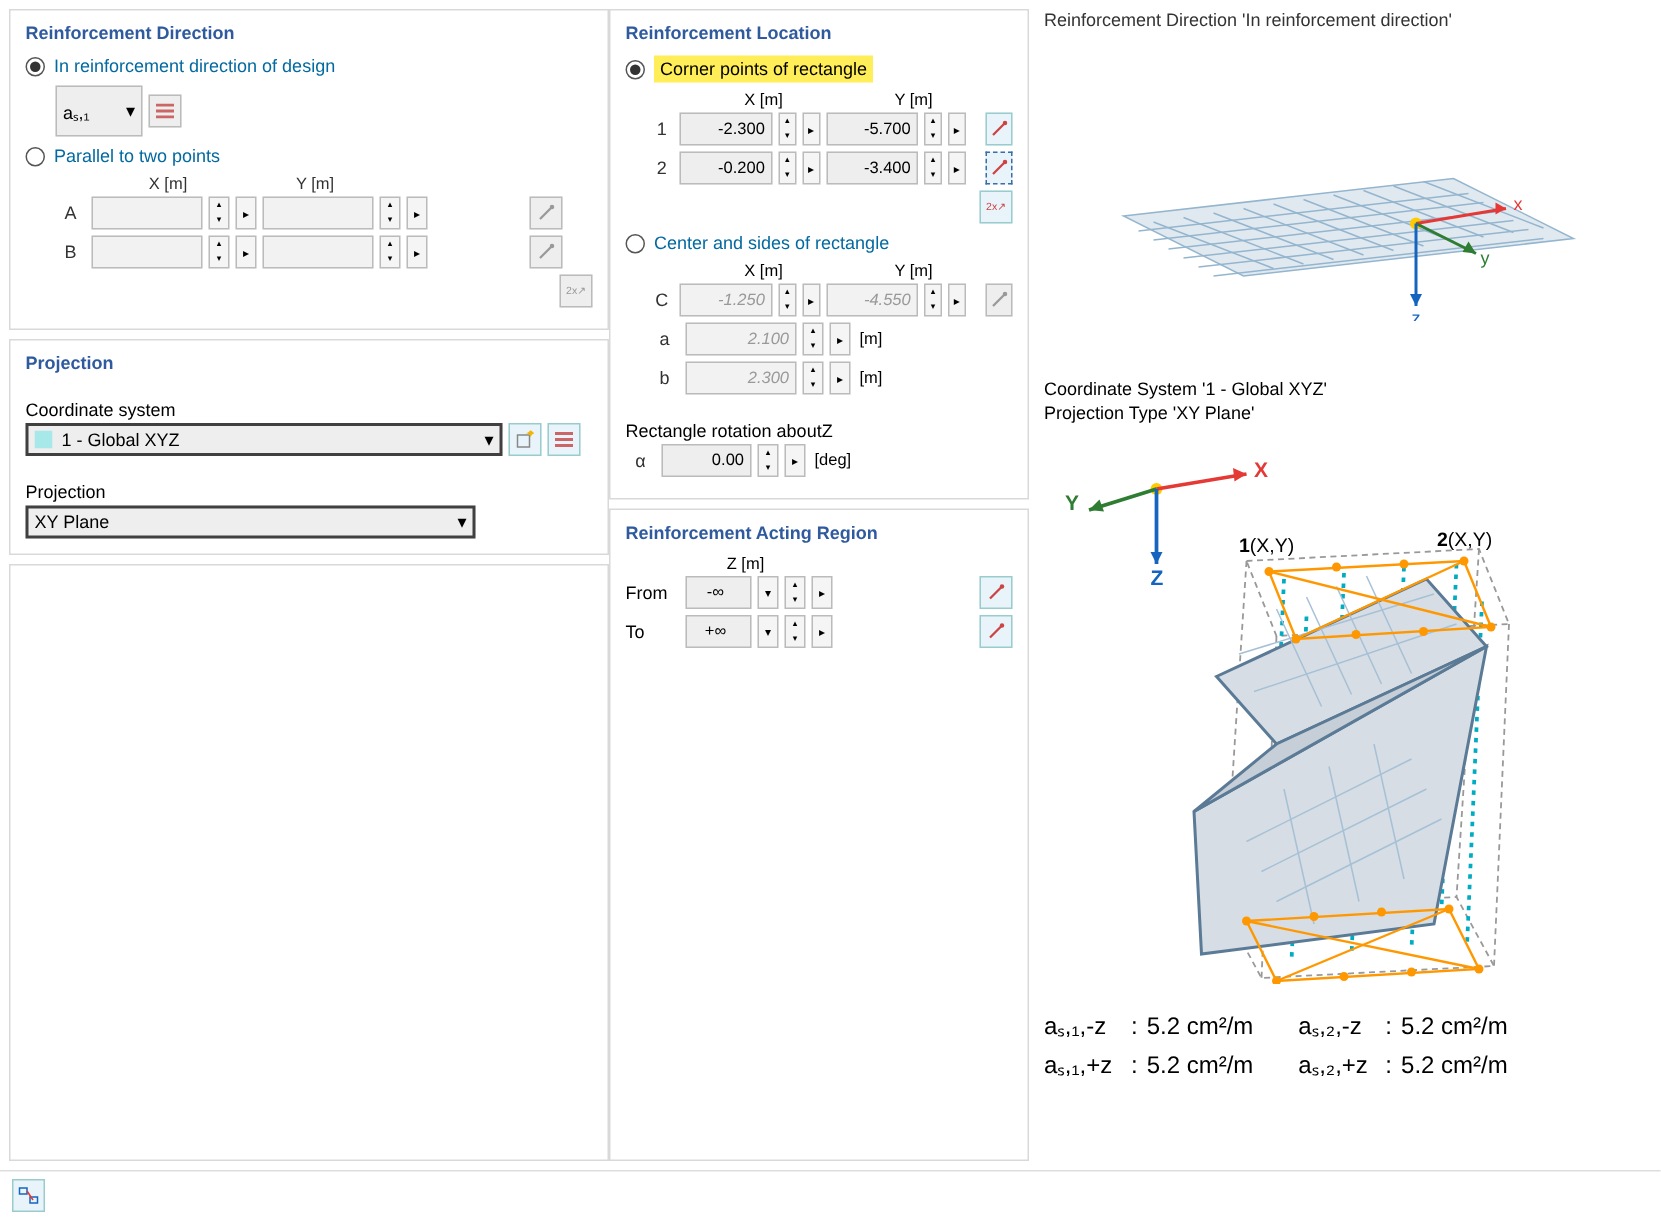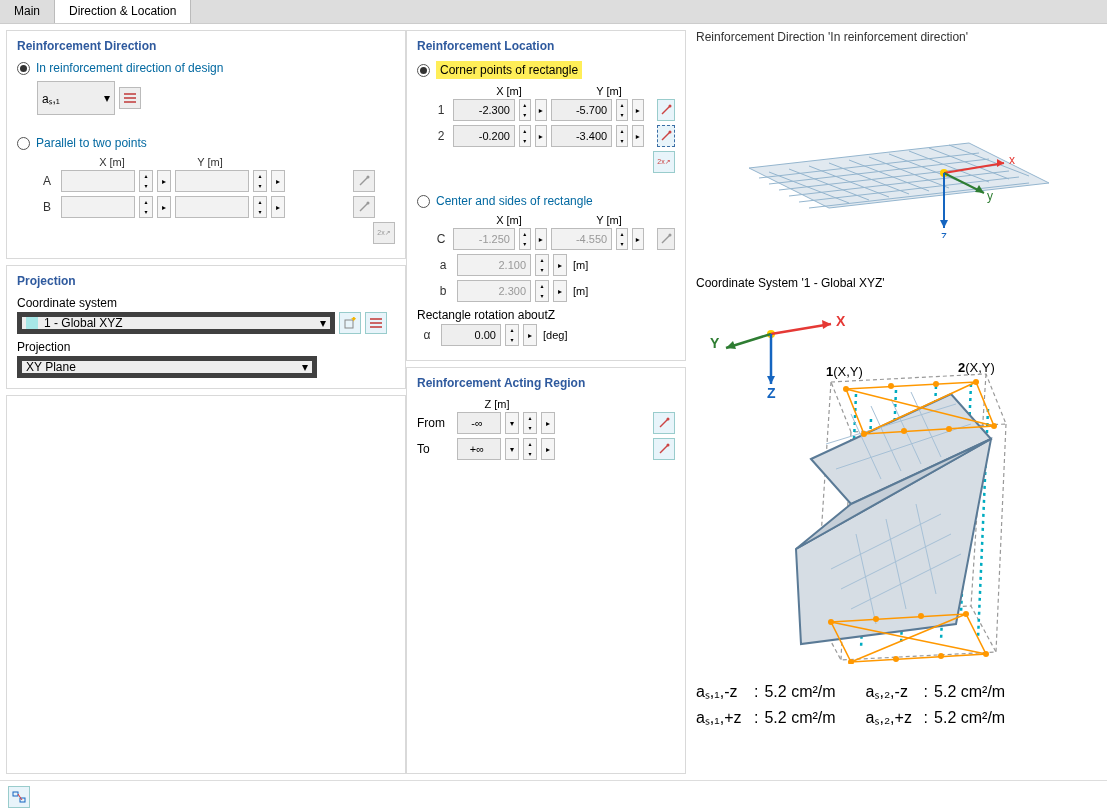--- a/index.html
+++ b/index.html
@@ -12,64 +12,60 @@
 .col { display: flex; flex-direction: column; gap: 6px; }
 .colL { width: 400px; }
 .colM { width: 280px; border-radius: 13px; }
 .colR { flex: 1; padding-left: 10px; }
 .panel { border: 1px solid #d9d9d9; background: #fff; padding: 8px 10px 10px; }
 .panel-h { color: #2f5a9e; font-weight: 600; margin-bottom: 8px; font-size: 12px; }
 .hl { background: #ffee58; display: inline-block; padding: 2px 4px; }
 .radio-row { display: flex; align-items: center; gap: 6px; margin-bottom: 6px; }
 .radio-circle { width: 13px; height: 13px; border: 1px solid #555; border-radius: 50%; display: flex; align-items: center; justify-content: center; background: #fff; }
 .radio-circle.sel::after { content:""; width: 7px; height: 7px; background: #333; border-radius: 50%; }
-.small-select { background: #eee; border: 1px solid #bbb; padding: 16px 4px; display: flex; align-items: center; justify-content: space-between; width: 78px; height: 22px; }
+.small-select { background: #eee; border: 1px solid #bbb; padding: 16px 4px; display: flex; align-items: center; justify-content: space-between; width: 58px; height: 22px; }
 .icon-btn { width: 22px; height: 22px; border: 1px solid #9cc; background: #e8f4fa; display: flex; align-items: center; justify-content: center; font-size: 10px; }
 .icon-btn.plain { border-color:#bbb; background:#eee; }
 .lbl { color:#0369a1; }
 .coord-head { display:flex; margin: 6px 0 2px; font-size:11px; color:#333; }
 .coord-head .sp1{ width:26px; }
 .coord-head .cx{ width:98px; text-align:center; }
 .row { display:flex; align-items:center; gap:4px; margin-bottom:4px; }
 .row .tag{ width:20px; text-align:center; color:#333; }
 .num-in { width:74px; height:22px; background:#eee; border:1px solid #bbb; display:flex; align-items:center; justify-content:flex-end; padding:0 4px 0 0; font-size:11px; }
-.num-in.dis { background:#f2f2f2; color:#999; }
+.num-in.dis { background:#f2f2f2; color:#999;font-style:italic; }
 .spin { width:14px; height:22px; border:1px solid #bbb; background:#f5f5f5; display:flex; flex-direction:column; }
 .spin div{ flex:1; font-size:6px; text-align:center; line-height:10px; }
 .arrow-btn { width:14px; height:22px; border:1px solid #bbb; background:#f5f5f5; font-size:8px; display:flex; align-items:center; justify-content:center; }
-.sel-full { width: 318px; height:22px; background:#eee; border:5px solid #404040; display:flex; align-items:center; justify-content:space-between; padding:0 4px; }
+.sel-full { width: 318px; height:22px; background:#eee; border:2px solid #404040; display:flex; align-items:center; justify-content:space-between; padding:0 4px; }
 .sel-300 { width: 300px; }
-.mt6{ margin-top:21px; }
+.mt6{ margin-top:6px; }
 .unit { font-size:11px; margin-left:2px; }
 .gray { color:#999; }
-.sublbl { margin:6px 0 2px; font-size:12px; }
+.sublbl { margin:17px 0 2px; font-size:12px; }
 .preview-h { color:#333; margin-bottom:8px; font-size:12px; }
 .preview-box { height:200px; position:relative; display:flex; align-items:center; justify-content:center; }
 .info-lines { margin: 12px 0 6px; font-size:12px; }
 .info-lines div{ margin-bottom:2px; }
 .diag2 { height:360px; position:relative; }
 .asgrid { display:flex; gap:30px; font-size:16px; margin-top:10px; }
 .asgrid .c { display:flex; flex-direction:column; gap:4px; }
 .asgrid .it { display:flex; gap:6px; align-items:baseline; }
 .asgrid .k { width:52px; }
 .footer { height: 32px; border-top: 1px solid #ddd; display:flex; align-items:center; padding:0 8px; gap:6px; }
 .col-head { display:flex; font-size:11px; margin: 4px 0 2px; }
 .col-head .s{ width:26px; }
 .col-head .c{ width:100px; text-align:center; }
 svg { display:block; }
 .dashed-sel { border:1px dashed #3a6ea5; }
 </style>
 </head>
 <body>
 
 <div class="root">
-  <div class="tabbar">
-    <div class="tab">Main</div>
-    <div class="tab active">Direction &amp; Location</div>
-  </div>
 
   <div class="content">
 
     <div class="col colL">
       <div class="panel">
         <div class="panel-h">Reinforcement Direction</div>
 
         <div class="radio-row">
           <div class="radio-circle sel"></div>
           <span class="lbl">In reinforcement direction of design</span>
@@ -389,20 +385,21 @@
             <text x="238" y="112" fill="#2e7d32" font-size="12">y</text>
             <line x1="195" y1="85" x2="195" y2="140" stroke="#1565c0" stroke-width="2"></line>
             <polygon points="195,140 191,132 199,132" fill="#1565c0"></polygon>
             <text x="192" y="152" fill="#1565c0" font-size="12">z</text>
           </g>
         </svg>
       </div>
 
       <div class="info-lines">
         <div>Coordinate System '1 - Global XYZ'</div>
+        <div>Projection Type 'XY Plane'</div>
       </div>
 
       <div class="diag2">
         <svg width="400" height="360" viewBox="0 0 400 360">
 
           <circle cx="75" cy="30" r="4" fill="#ffcc00"></circle>
           <line x1="75" y1="30" x2="135" y2="20" stroke="#e53935" stroke-width="2.5"></line>
           <polygon points="135,20 126,16 127,25" fill="#e53935"></polygon>
           <text x="140" y="22" fill="#e53935" font-size="14" font-weight="bold">X</text>
           <line x1="75" y1="30" x2="30" y2="44" stroke="#2e7d32" stroke-width="2.5"></line>

